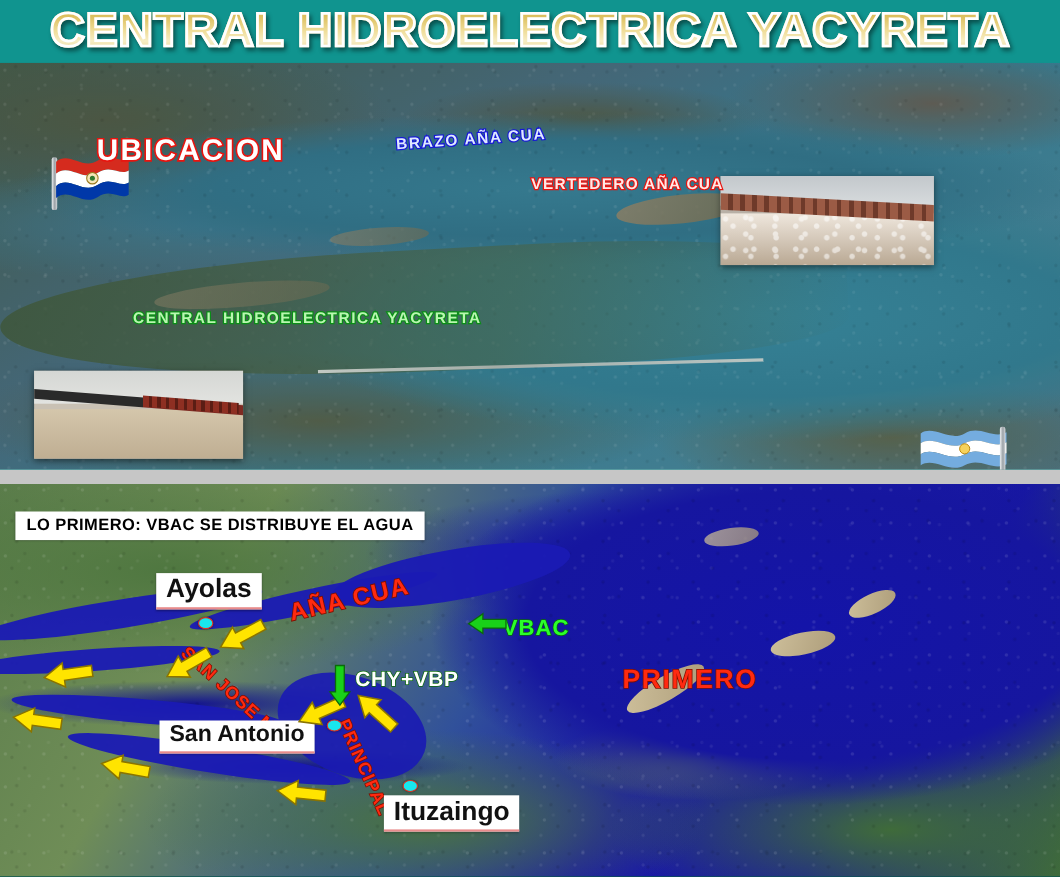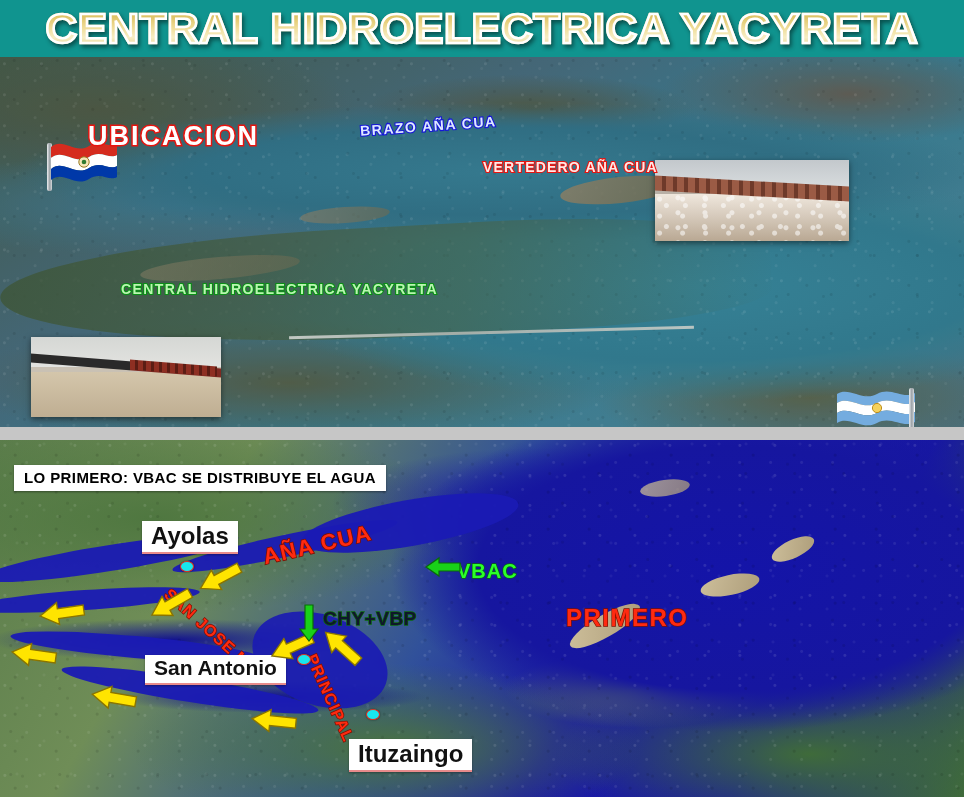--- a/index.html
+++ b/index.html
@@ -188,38 +188,38 @@
     left:566px; top:606px; font-size:24px; color:#ff2a10;
     -webkit-text-stroke:1.4px #7e0f00; paint-order:stroke fill;
     letter-spacing:1.5px;
   }
   .lbl-vbac {
     left:457px; top:561px; font-size:20px; color:#2bff2b;
     -webkit-text-stroke:1.3px #0a6a0a; paint-order:stroke fill;
     letter-spacing:1px;
   }
   .lbl-chyvbp {
-    left:323px; top:609px; font-size:19px; color:#0f172a;
+    left:323px; top:609px; font-size:19px; color:#ffffff;
     -webkit-text-stroke:1.3px #0a6a0a; paint-order:stroke fill;
     letter-spacing:.5px;
   }
 
   
   .placebox {
     position:absolute; background:#ffffff;
     font-weight:bold; color:#111;
     padding:2px 9px 3px 9px;
     line-height:1.08;
     border-bottom:2px solid #e88b8b;
     box-shadow:0 1px 2px rgba(0,0,0,.35);
     white-space:nowrap;
   }
   #place-ayolas    { left:130px; top:521px; font-size:24px;margin-left:12px; }
   #place-sanantonio{ left:145px; top:655px; font-size:21px; }
-  #place-ituzaingo { left:349px; top:723px; font-size:24px;margin-top:16px; }
+  #place-ituzaingo { left:349px; top:723px; font-size:24px; }
 
   
   #banner-distrib {
     position:absolute; left:14px; top:465px;
     background:#ffffff; color:#000;
     font-size:15px; font-weight:bold; letter-spacing:.4px;
     padding:4px 10px 5px 10px;
     box-shadow:0 1px 2px rgba(0,0,0,.4);
     white-space:nowrap;
   }

